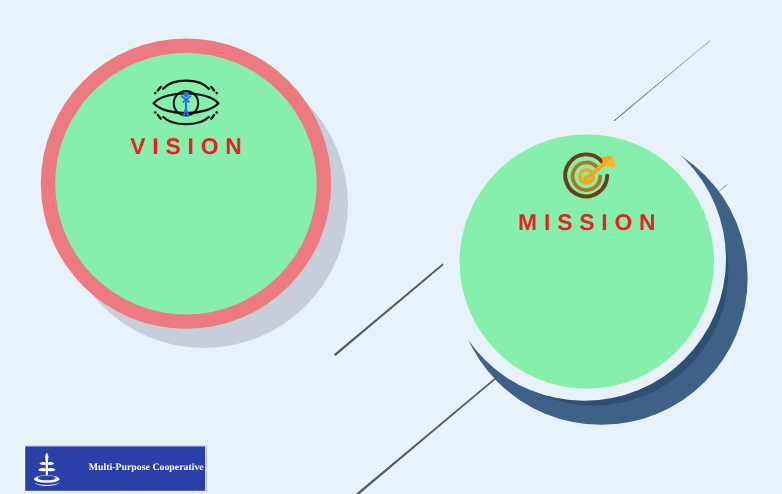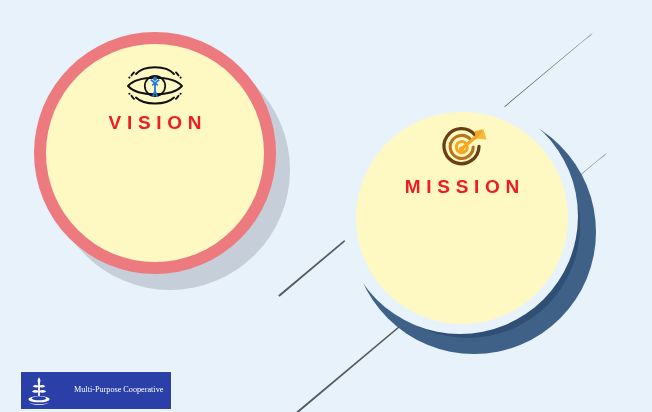--- a/index.html
+++ b/index.html
@@ -30,21 +30,21 @@
     position: absolute;
   }
   .ring-svg {
     position: absolute;
     left: 0;
     top: 0;
   }
   .inner-disc {
     position: absolute;
     border-radius: 50%;
-    background: #fef9c3;
+    background: #86efac;
     display: flex;
     flex-direction: column;
     align-items: center;
     justify-content: flex-start;
     box-sizing: border-box;
   }
 
   
   .icon-wrap {
     display: block;
@@ -73,21 +73,21 @@
   
   #vision-block { left: 22px; top: 22px; width: 276px; height: 276px; }
   #vision-disc {
     left: 24px; top: 22px; width: 218px; height: 218px;
     padding-top: 18px;
   }
   #vision-title { margin-top: 7px; }
   #vision-text { margin-top: 7px; width: 186px; }
 
   
-  #mission-block { left: 340px; top: 98px; width: 268px; height: 268px; }
+  #mission-block { left: 367px; top: 98px; width: 268px; height: 268px; }
   #mission-disc {
     left: 16px; top: 14px; width: 212px; height: 212px;
     padding-top: 14px;
   }
   #mission-title { margin-top: 5px; }
   #mission-text { margin-top: 5px; width: 182px; }
 
   
   #logo {
     position: absolute;
@@ -113,21 +113,21 @@
     color: #ffffff;
     font-family: "Liberation Serif", serif;
     font-weight: bold;
     font-size: 22px;
     line-height: 0.94;
     letter-spacing: 0.02em;
   }
   #logo-tagline {
     color: #ffffff;
     font-family: "Liberation Serif", serif;
-    font-weight: normal;
+    font-weight: bold;
     font-size: 8.2px;
     line-height: 1;
     margin-top: -1px;
     white-space: nowrap;
     padding-left: 18px;
   }
 </style>
 </head>
 <body>
 

